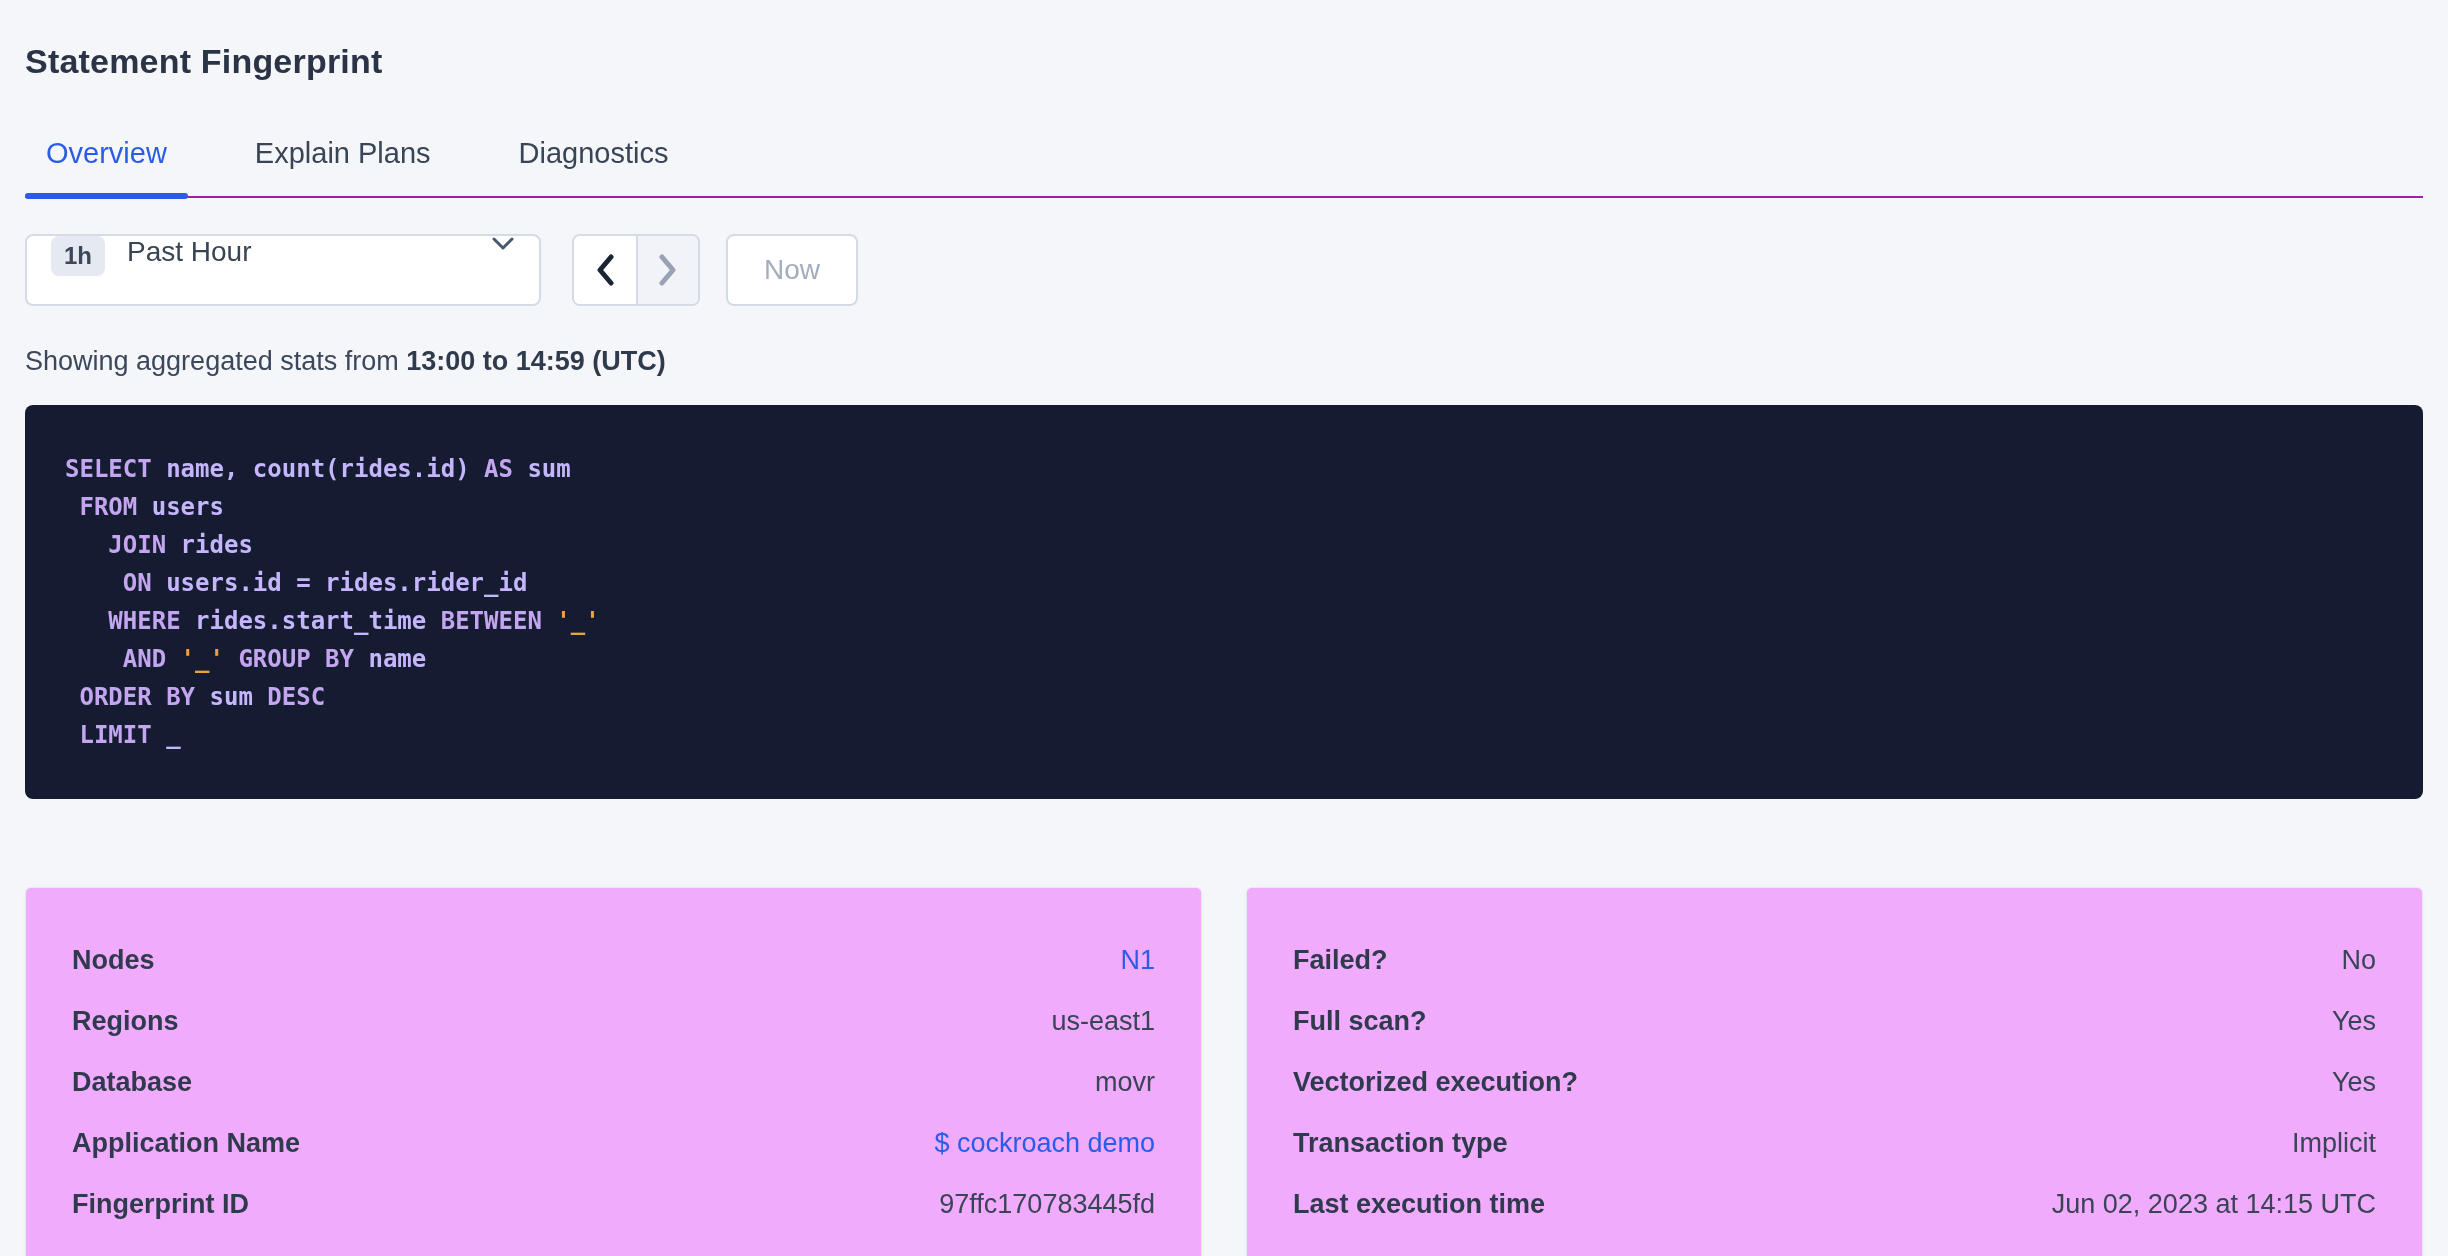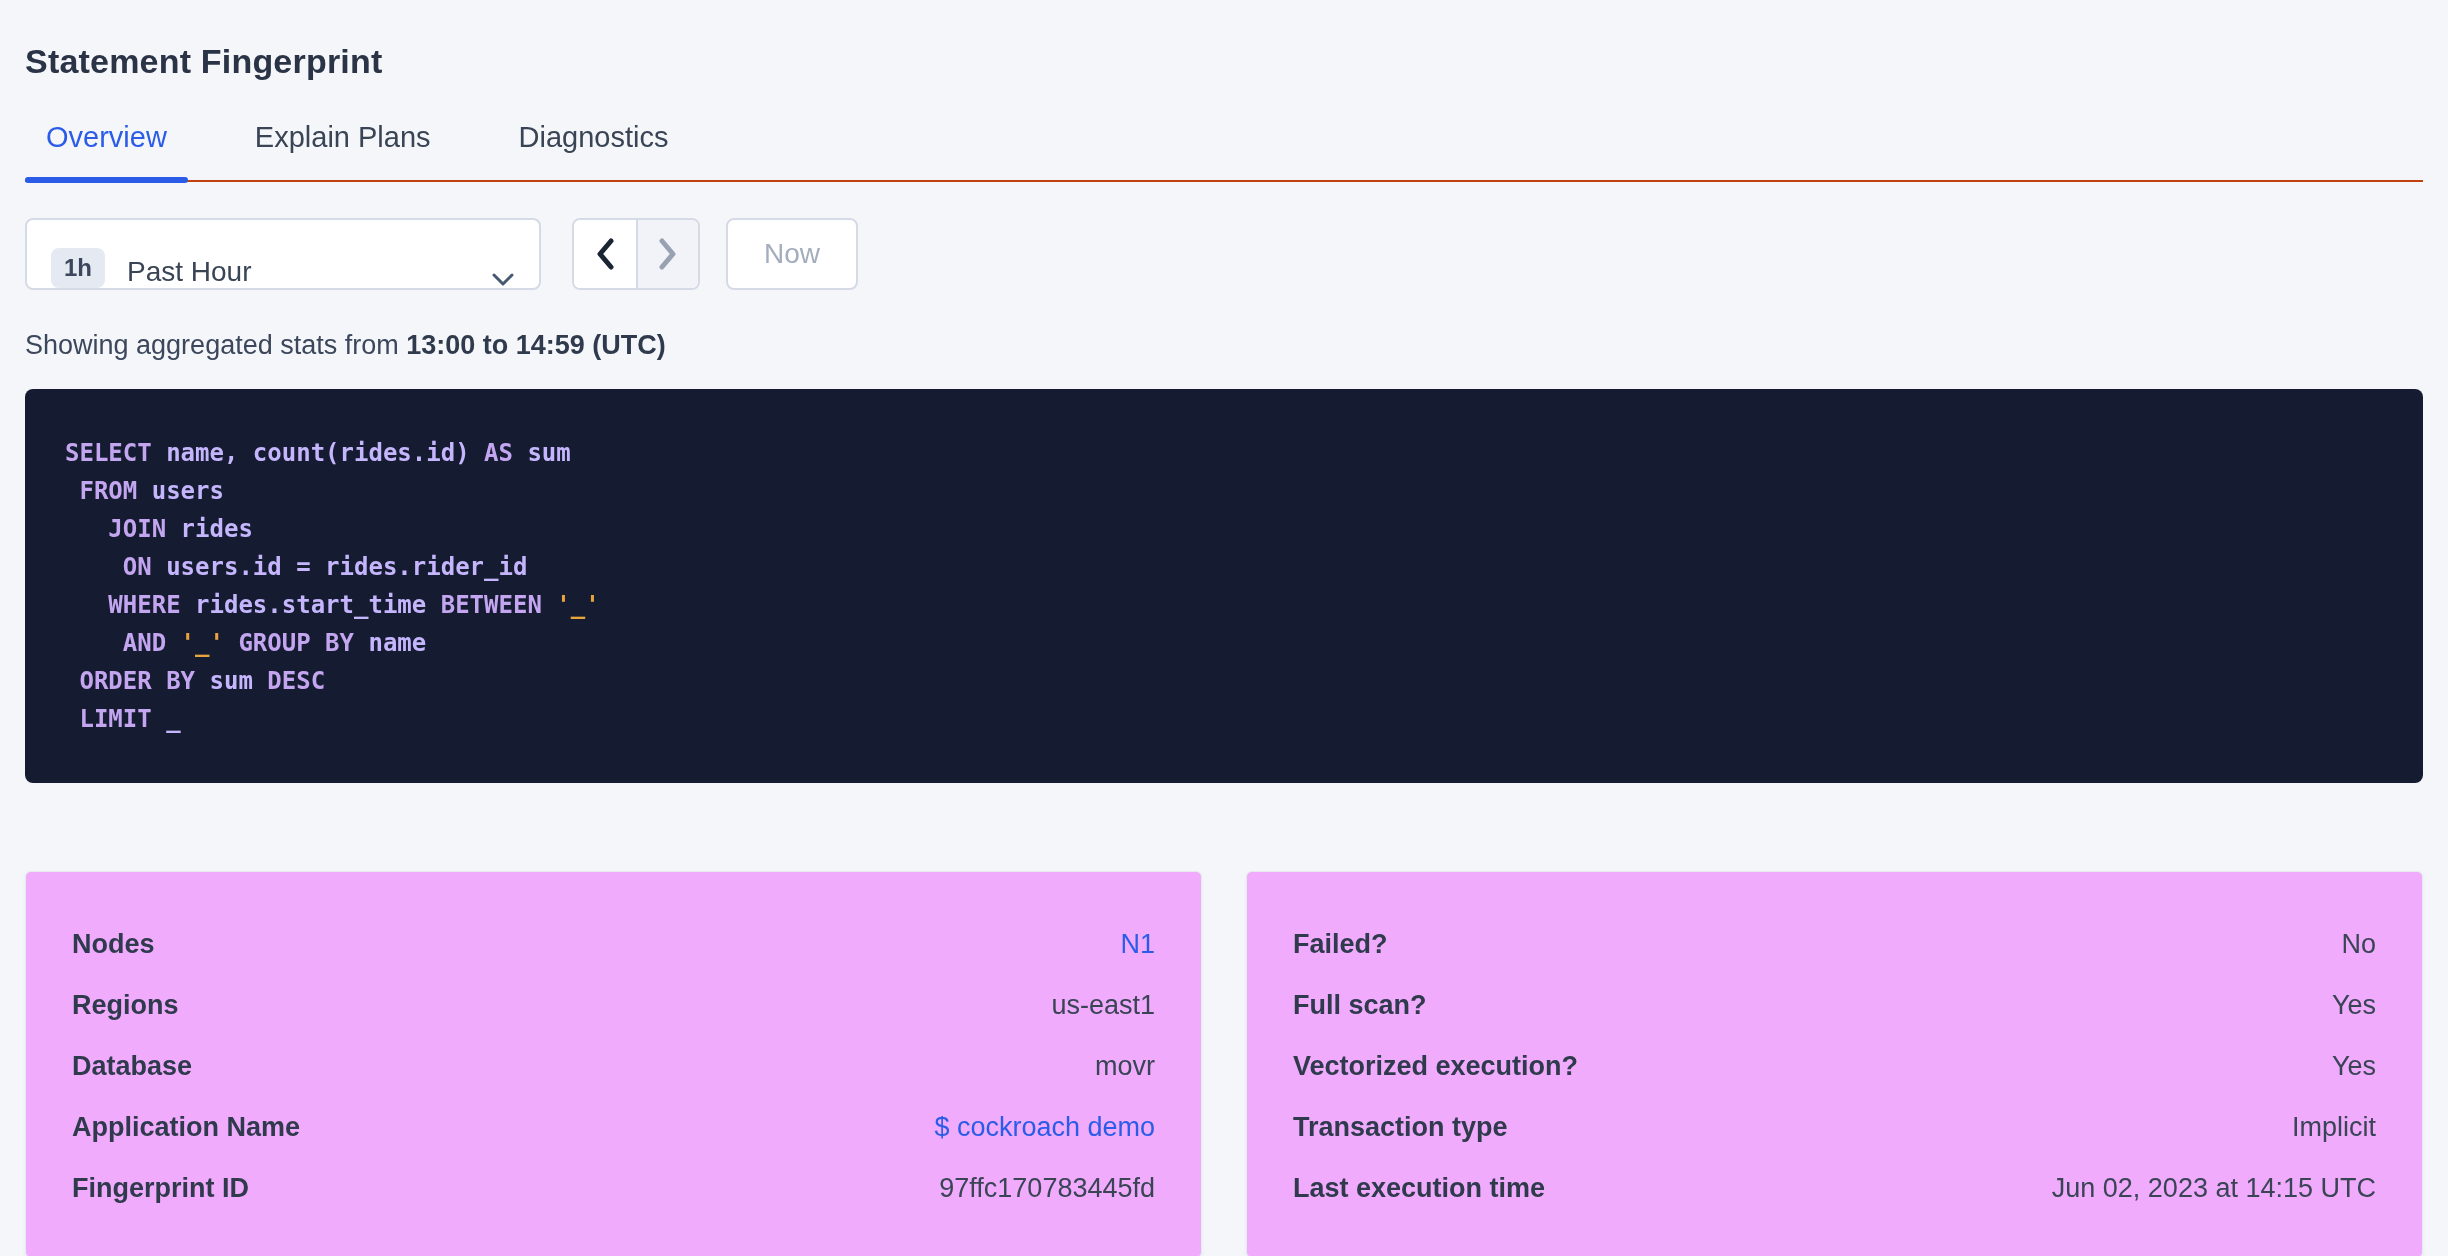--- a/index.html
+++ b/index.html
@@ -12,38 +12,38 @@
     overflow:hidden;
   }
   .page{padding:24px 25px;box-sizing:border-box;}
 
   .page-title{
     font-size:34px;font-weight:700;color:#2a3446;
     margin:18px 0 0 0;letter-spacing:.2px;
   }
 
   
-  .tabs{display:flex;border-bottom:2px solid #c2410c;margin-top:40px;}
+  .tabs{display:flex;border-bottom:2px solid #a21caf;margin-top:56px;}
   .tab{
     font-size:29px;color:#394455;
     padding:0 21px 26px 21px;margin-right:46px;
     position:relative;cursor:pointer;
   }
   .tab.active{color:#2b5ce8;}
   .tab.active::after{
     content:"";position:absolute;left:0;right:0;bottom:-3px;
     height:6px;background:#2b5ce8;border-radius:4px;
   }
 
   
   .controls{display:flex;align-items:stretch;margin-top:36px;}
   .time-picker{
     width:516px;height:72px;box-sizing:border-box;
     background:#fff;border:2px solid #d4dae6;border-radius:8px;
-    display:flex;align-items:flex-end;padding:0 24px;cursor:pointer;
+    display:flex;align-items:flex-start;padding:0 24px;cursor:pointer;
   }
   .interval-badge{
     background:#e4e9f2;color:#3c475c;font-weight:700;font-size:24px;
     padding:8px 13px;border-radius:8px;line-height:1;
   }
   .picker-label{font-size:28px;color:#394455;margin-left:22px;flex:1;}
   .arrow-group{
     display:flex;margin-left:31px;height:72px;box-sizing:border-box;
     border:2px solid #d4dae6;border-radius:8px;overflow:hidden;background:#fff;
   }

